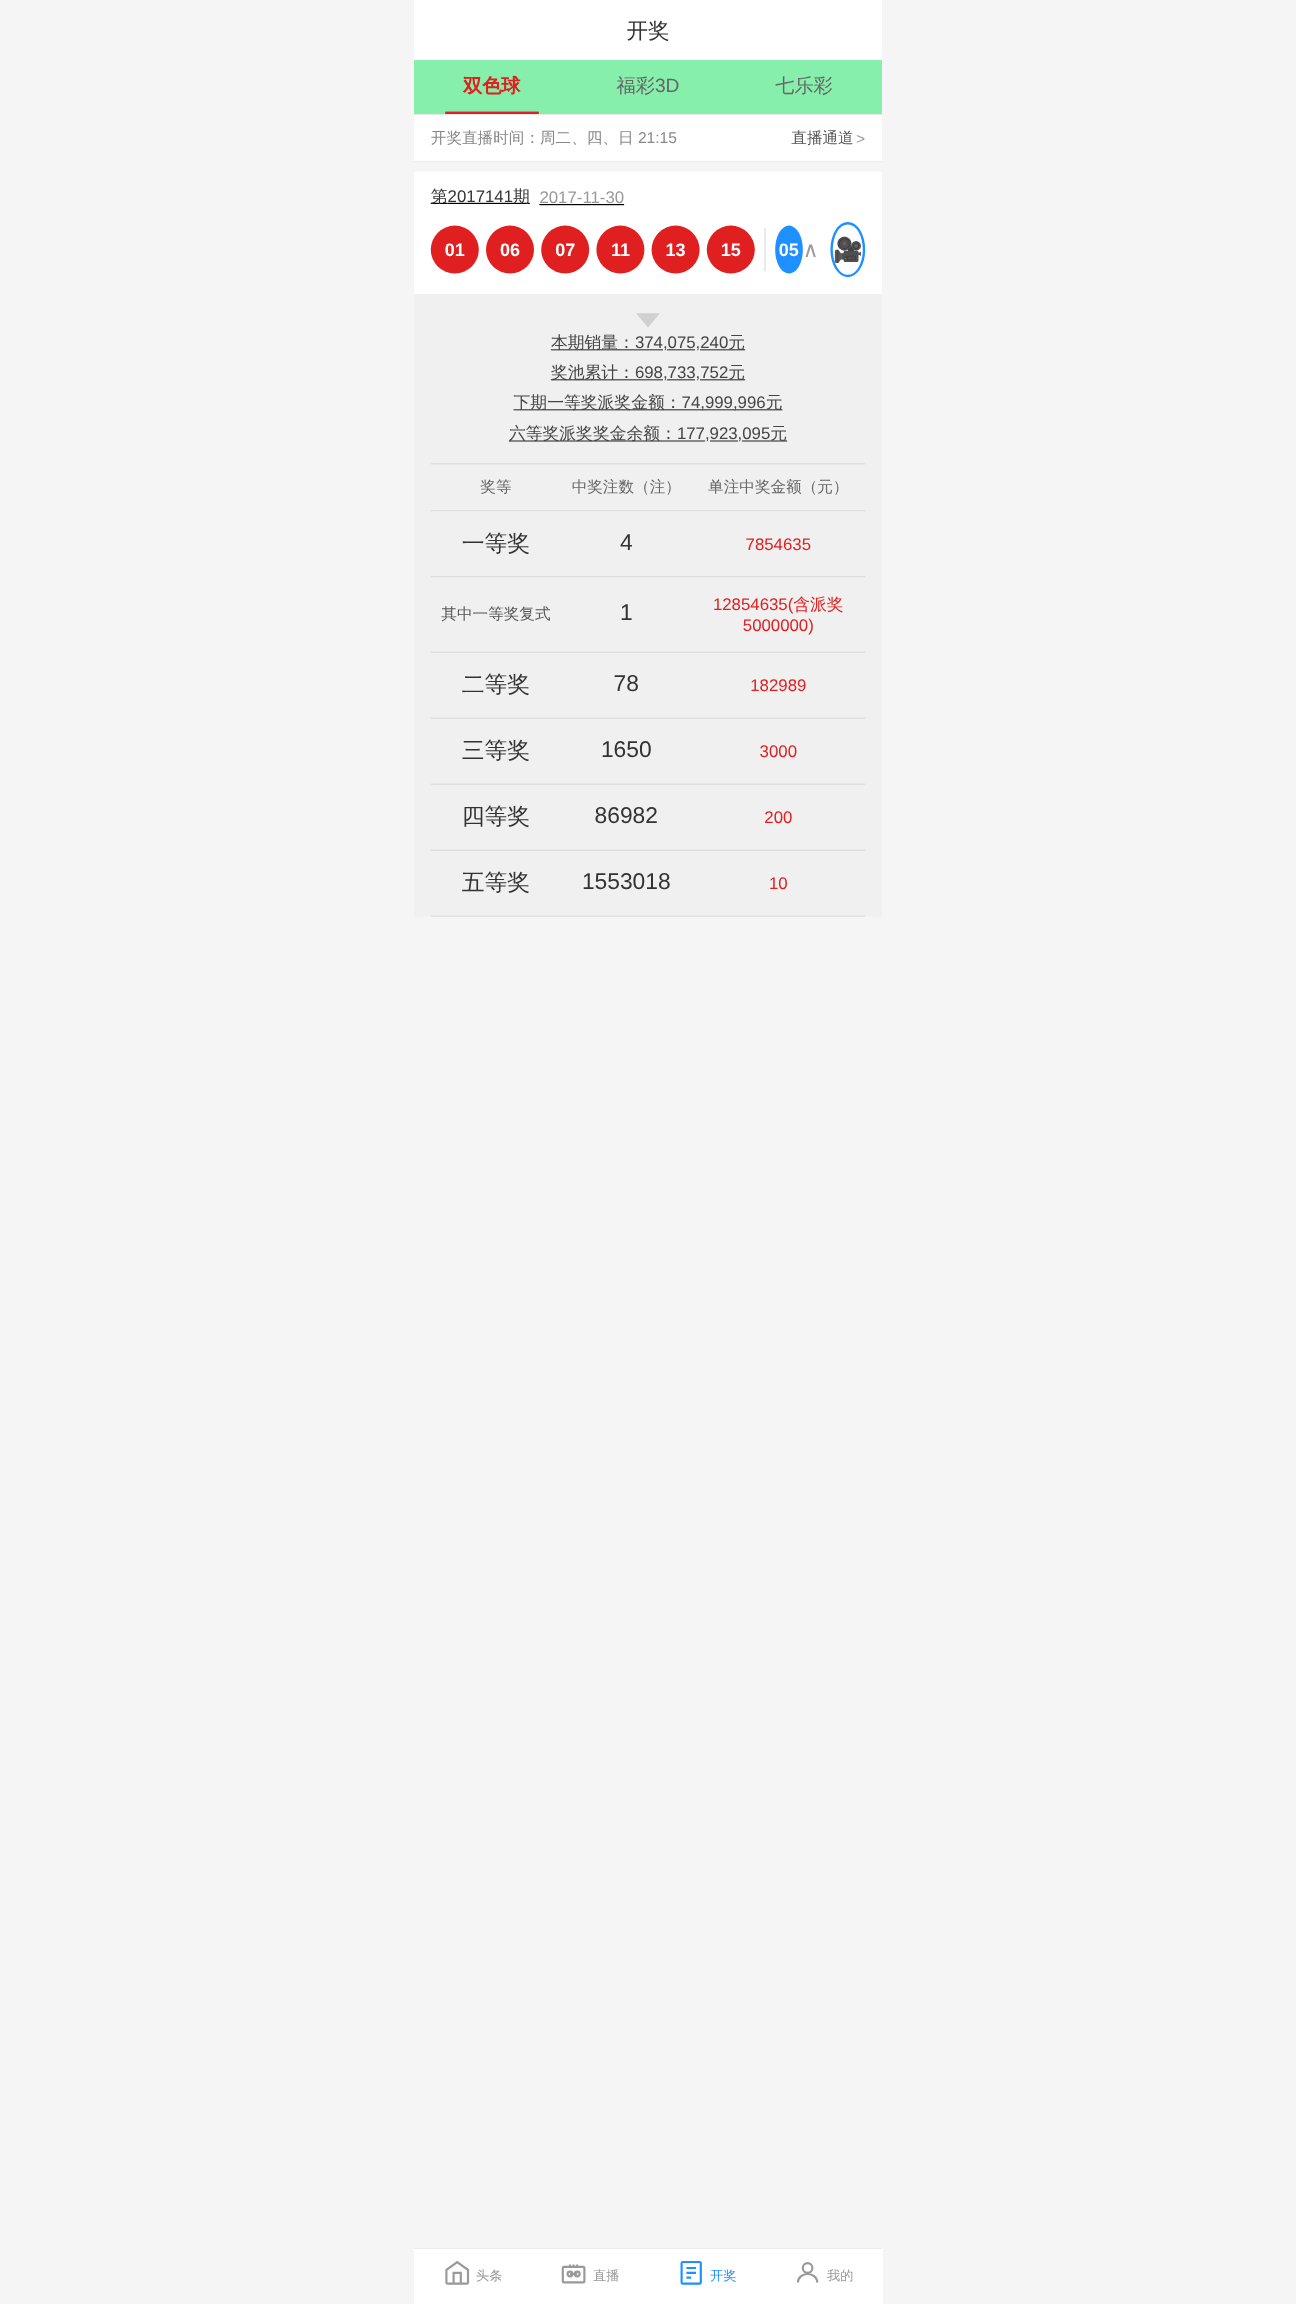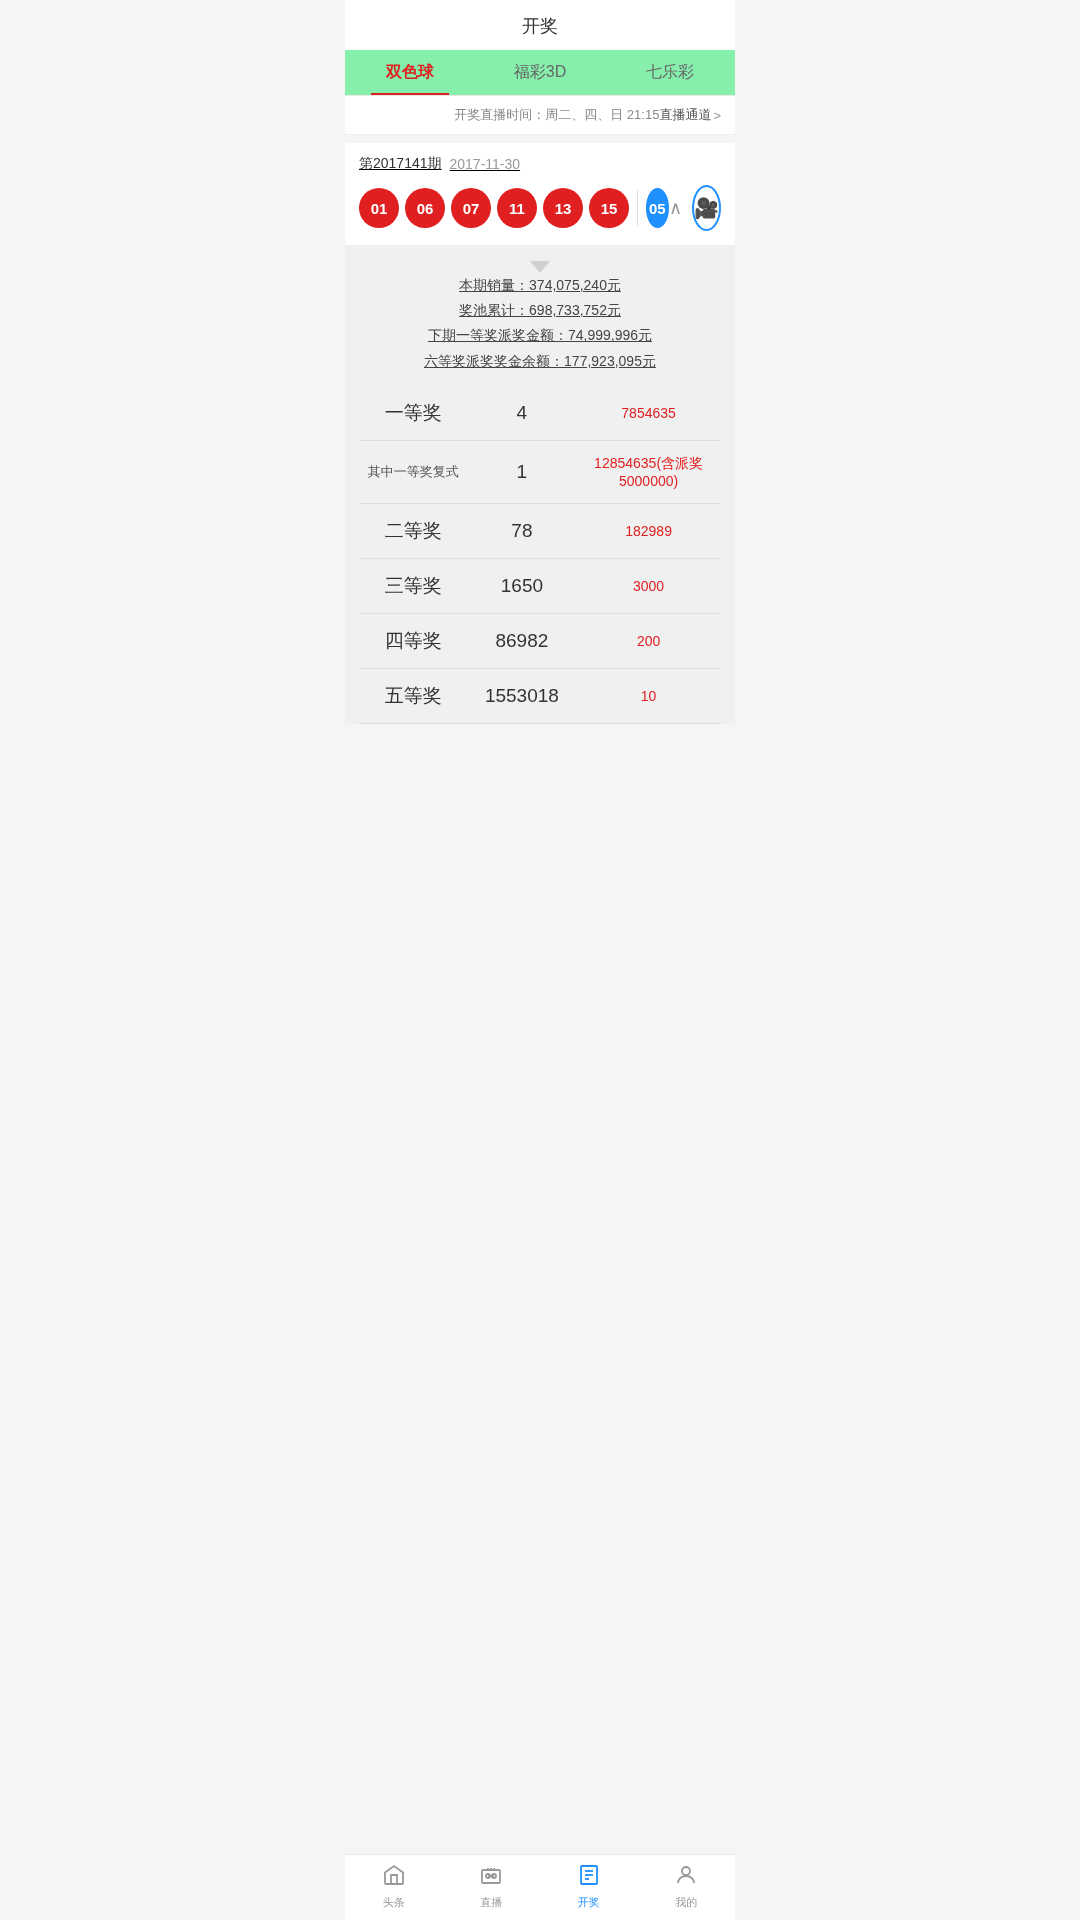--- a/index.html
+++ b/index.html
@@ -42,21 +42,21 @@
       content: '';
       position: absolute;
       bottom: 0;
       left: 20%;
       width: 60%;
       height: 2px;
       background: #e02020;
     }
     .live-bar {
       display: flex;
-      justify-content: flex-end;
+      justify-content: space-between;
       align-items: center;
       background: #fff;
       padding: 10px 14px;
       border-bottom: 1px solid #eee;
     }
     .live-time {
       font-size: 13px;
       color: #888;
     }
     .live-link {
@@ -205,21 +205,20 @@
       transform: translateX(-50%);
       width: 390px;
       background: #fff;
       border-top: 1px solid #e8e8e8;
       display: flex;
       justify-content: space-around;
       padding: 8px 0 10px;
     }
     .nav-item {
       display: flex;
-      flex-direction: column;
       align-items: center;
       gap: 4px;
       cursor: pointer;
       flex: 1;
       justify-content: center;
     }
     .nav-icon {
       font-size: 22px;
       color: #999;
       line-height: 1;
@@ -301,20 +300,25 @@
   <div class="detail-panel">
     <div class="triangle-down"></div>
     <div class="detail-stats">
       <div>本期销量：374,075,240元</div>
       <div>奖池累计：698,733,752元</div>
       <div>下期一等奖派奖金额：74,999,996元</div>
       <div>六等奖派奖奖金余额：177,923,095元</div>
     </div>
 
     <div class="prize-table">
+      <div class="prize-header">
+        <div class="prize-header-cell">奖等</div>
+        <div class="prize-header-cell">中奖注数（注）</div>
+        <div class="prize-header-cell">单注中奖金额（元）</div>
+      </div>
 
       <div class="prize-row">
         <div class="prize-row-cell">一等奖</div>
         <div class="prize-row-cell">4</div>
         <div class="prize-row-cell">7854635</div>
       </div>
 
       <div class="prize-row sub-row">
         <div class="prize-row-cell">其中一等奖复式</div>
         <div class="prize-row-cell">1</div>

